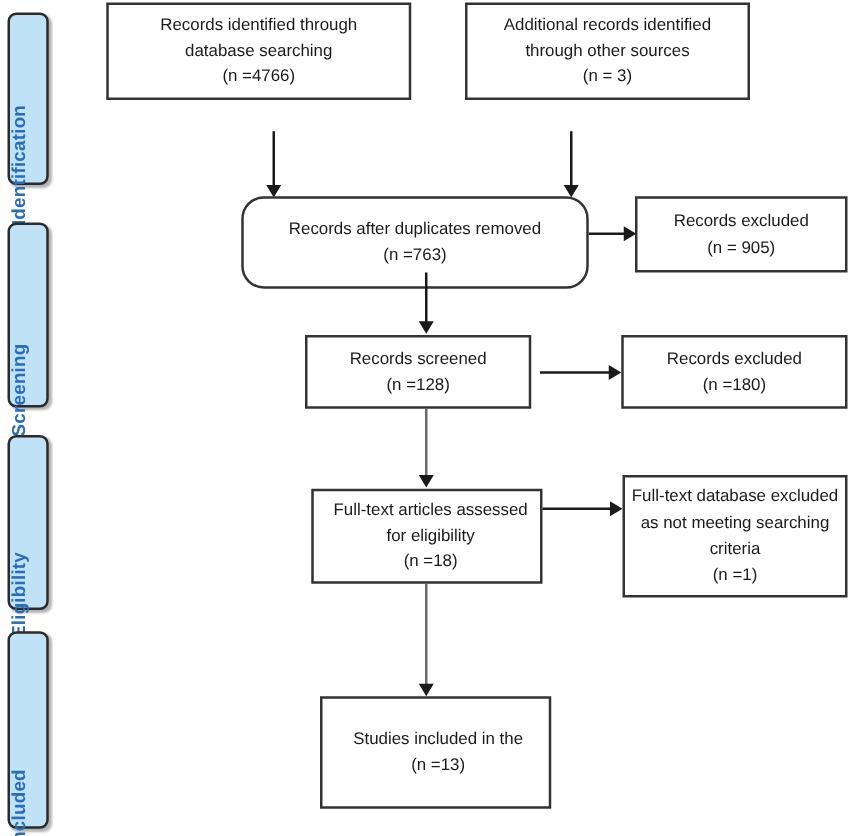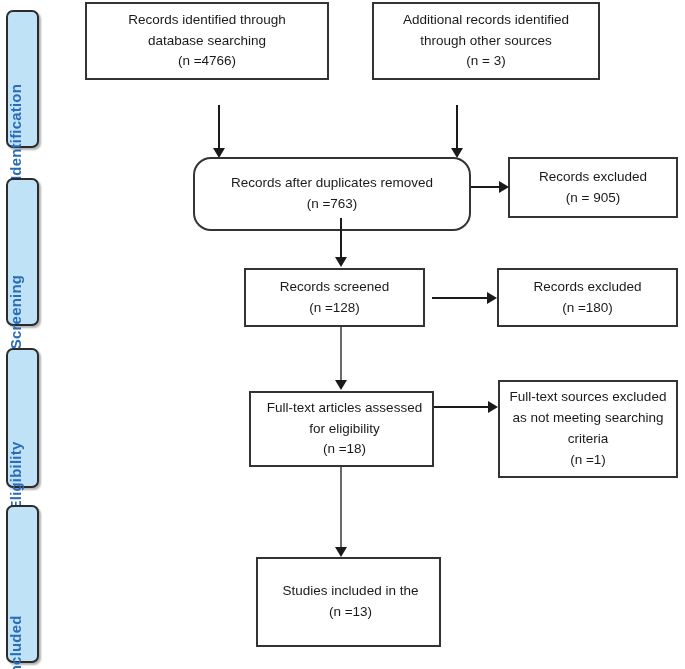--- a/index.html
+++ b/index.html
@@ -165,21 +165,21 @@
   <div class="v-line faint" style="left:340px; top:327px; height:55px;"></div>
   <div class="arrow-down" style="left:335px; top:380px;"></div>
 
   <div class="flow-box" style="left:249px; top:391px; width:185px; height:76px;padding-left:14px;">
     <span class="line">Full-text articles assessed</span>
     <span class="line">for eligibility</span>
     <span class="line">(n =18)</span>
   </div>
 
   <div class="flow-box" style="left:498px; top:380px; width:180px; height:98px;">
-    <span class="line">Full-text sources excluded</span>
+    <span class="line">Full-text database excluded</span>
     <span class="line">as not meeting searching</span>
     <span class="line">criteria</span>
     <span class="line">(n =1)</span>
   </div>
 
   <div class="h-line" style="left:434px; top:406px; width:55px;"></div>
   <div class="arrow-right" style="left:488px; top:401px;"></div>
 
   <div class="v-line faint" style="left:340px; top:467px; height:82px;"></div>
   <div class="arrow-down" style="left:335px; top:547px;"></div>

